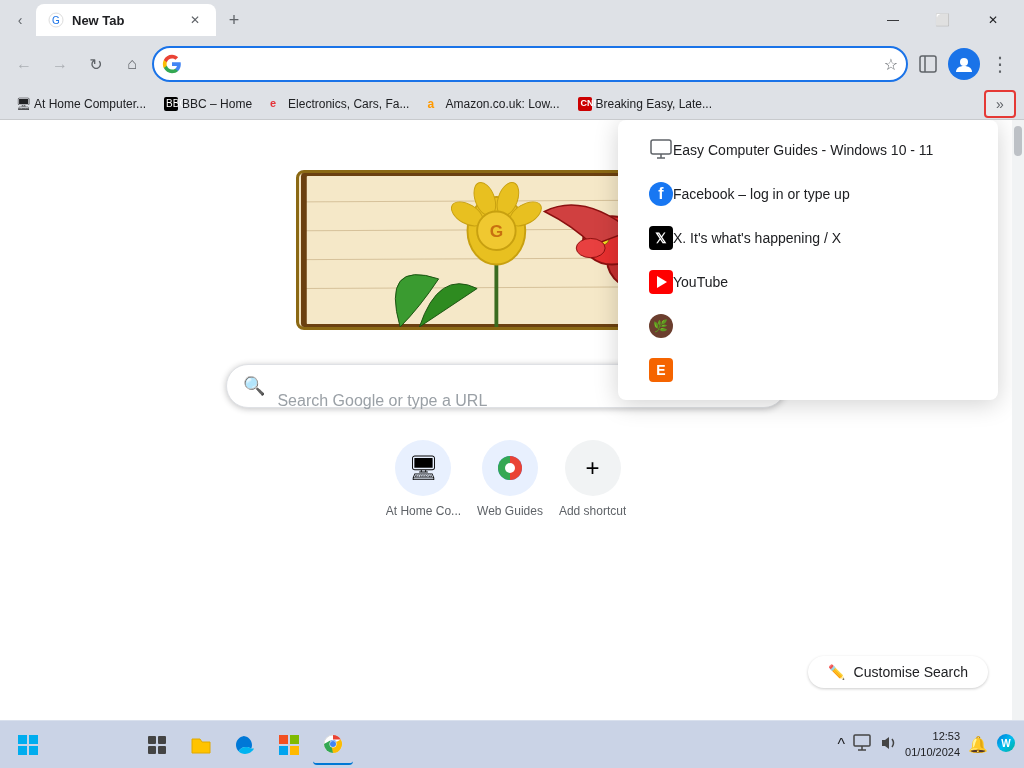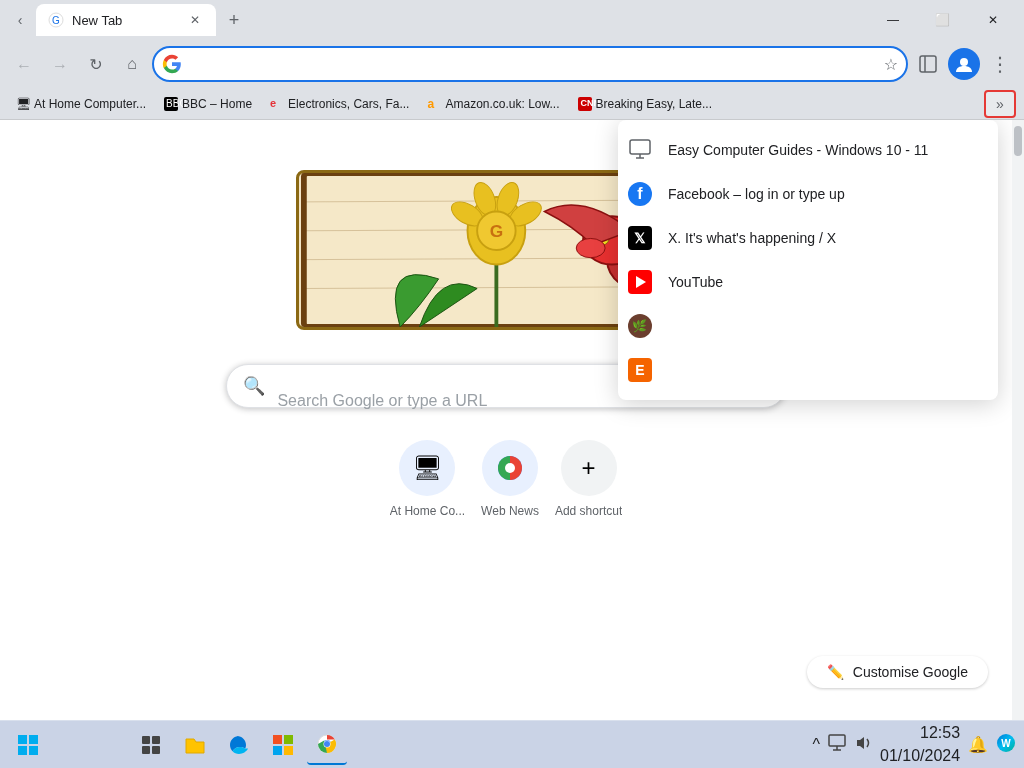--- a/index.html
+++ b/index.html
@@ -6,21 +6,21 @@
     body { font-family: 'Segoe UI', Arial, sans-serif; background: #f1f3f4; width: 1024px; height: 768px; overflow: hidden; position: relative; }
 
     
     .browser-frame { width: 1024px; height: 768px; display: flex; flex-direction: column; background: #dee1e6; }
 
     
     .title-bar { background: #dee1e6; height: 40px; display: flex; align-items: center; padding: 0 8px; gap: 8px; }
     .tab-bar { display: flex; align-items: center; flex: 1; height: 100%; }
     .tab-item { background: #fff; border-radius: 8px 8px 0 0; padding: 0 12px; height: 32px; display: flex; align-items: center; gap: 8px; font-size: 13px; color: #202124; min-width: 180px; max-width: 240px; }
     .tab-favicon { width: 16px; height: 16px; }
-    .tab-title { flex: 1; white-space: nowrap; overflow: hidden; text-overflow: ellipsis; }
+    .tab-title { flex: 1; white-space: nowrap; overflow: hidden; text-overflow: ellipsis; font-weight: bold; }
     .tab-close { width: 18px; height: 18px; border-radius: 50%; display: flex; align-items: center; justify-content: center; cursor: pointer; font-size: 12px; color: #5f6368; }
     .tab-new { width: 28px; height: 28px; border-radius: 50%; display: flex; align-items: center; justify-content: center; cursor: pointer; font-size: 18px; color: #5f6368; margin-left: 4px; }
     .window-controls { display: flex; gap: 4px; }
     .win-btn { width: 46px; height: 32px; display: flex; align-items: center; justify-content: center; cursor: pointer; font-size: 12px; color: #202124; }
 
     
     .toolbar { background: #dee1e6; height: 48px; display: flex; align-items: center; padding: 0 8px; gap: 4px; }
     .nav-btn { width: 32px; height: 32px; border-radius: 50%; display: flex; align-items: center; justify-content: center; cursor: pointer; font-size: 16px; color: #5f6368; border: none; background: transparent; }
     .nav-btn.disabled { opacity: 0.4; cursor: default; }
     .address-bar-wrap { flex: 1; position: relative; display: flex; align-items: center; }
@@ -63,41 +63,41 @@
     .shortcuts-row { margin-top: 32px; display: flex; gap: 16px; }
     .shortcut-item { display: flex; flex-direction: column; align-items: center; gap: 8px; cursor: pointer; }
     .shortcut-circle { width: 56px; height: 56px; border-radius: 50%; background: #f1f3f4; display: flex; align-items: center; justify-content: center; font-size: 24px; }
     .shortcut-label { font-size: 12px; color: #5f6368; text-align: right; max-width: 80px; white-space: nowrap; overflow: hidden; text-overflow: ellipsis; }
 
     
     .customise-btn { position: absolute; bottom: 32px; right: 24px; background: #fff; border: none; border-radius: 24px; padding: 8px 20px; display: flex; align-items: center; gap: 8px; cursor: pointer; font-size: 14px; color: #202124; box-shadow: 0 1px 3px rgba(0,0,0,0.2); }
 
     
     .dropdown-menu { position: absolute; top: 80px; right: 0; width: 380px; background: #fff; border-radius: 8px; box-shadow: 0 4px 24px rgba(0,0,0,0.18); z-index: 100; padding: 8px 0; }
-    .menu-item { display: flex; align-items: center; gap: 16px; padding: 10px 10px; cursor: pointer; font-size: 14px; color: #202124; }
+    .menu-item { display: flex; align-items: center; padding: 10px 31px; cursor: pointer; font-size: 14px; color: #202124; }
     .menu-item-icon { width: 24px; height: 24px; display: flex; align-items: center; justify-content: center; flex-shrink: 0; }
     .menu-item-text { flex: 1; }
 
     
     .scrollbar-area { width: 12px; background: #f1f3f4; display: flex; flex-direction: column; align-items: center; padding: 2px 0; }
     .scrollbar-thumb { width: 8px; background: #bdc1c6; border-radius: 4px; height: 30px; margin-top: 4px; }
 
     .page-with-scroll { display: flex; flex: 1; }
     .page-content { flex: 1; position: relative; overflow: hidden; }
 
     
     .taskbar { height: 48px; background: rgba(200, 210, 230, 0.95); backdrop-filter: blur(10px); display: flex; align-items: center; padding: 0 8px; border-top: 1px solid rgba(255,255,255,0.3); }
     .taskbar-left { display: flex; align-items: center; gap: 4px; }
     .taskbar-center { flex: 1; display: flex; align-items: center; justify-content: center; gap: 4px; }
     .start-btn { width: 40px; height: 40px; display: flex; align-items: center; justify-content: center; border-radius: 4px; cursor: pointer; font-size: 20px; }
     .taskbar-icon { width: 40px; height: 40px; display: flex; align-items: center; justify-content: center; border-radius: 4px; cursor: pointer; font-size: 20px; }
     .taskbar-icon.active { border-bottom: 2px solid #0078d4; }
     .system-tray { display: flex; align-items: center; gap: 8px; font-size: 12px; color: #202124; }
     .tray-icon { font-size: 16px; cursor: pointer; }
-    .clock { text-align: right; font-size: 16px; line-height: 1.4; cursor: pointer; }
+    .clock { text-align: right; font-size: 11px; line-height: 1.4; cursor: pointer; }
 
     
     .google-g { width: 20px; height: 20px; }
 
     
     .fb-icon { width: 24px; height: 24px; background: #1877f2; border-radius: 50%; display: flex; align-items: center; justify-content: center; color: #fff; font-size: 16px; font-weight: bold; }
 
     
     .x-icon { width: 24px; height: 24px; background: #000; border-radius: 4px; display: flex; align-items: center; justify-content: center; color: #fff; font-size: 14px; font-weight: bold; }
 
@@ -291,31 +291,31 @@
           </div>
           <div class="shortcut-item">
             <div class="shortcut-circle" style="background:#e8f0fe;">
               <svg width="28" height="28" viewBox="0 0 28 28">
                   <circle cx="14" cy="14" r="12" fill="#4285f4"></circle>
                   <path d="M14 2 a12 12 0 0 1 0 24" fill="#ea4335"></path>
                   <path d="M14 2 a12 12 0 0 0 0 24" fill="#34a853"></path>
                   <circle cx="14" cy="14" r="5" fill="#fff"></circle>
                 </svg>
             </div>
-            <span class="shortcut-label">Web News</span>
+            <span class="shortcut-label">Web Guides</span>
           </div>
           <div class="shortcut-item">
             <div class="shortcut-circle" style="background:#f1f3f4;">+</div>
             <span class="shortcut-label">Add shortcut</span>
           </div>
         </div>
 
         <button class="customise-btn">
           <span>✏️</span>
-          <span>Customise Google</span>
+          <span>Customise Search</span>
         </button>
       </div>
 
       <div class="dropdown-menu" style="position: absolute; top: 0px; right: 14px; z-index: 200;">
         <div class="menu-item">
           <div class="menu-item-icon monitor-icon">
             <svg width="22" height="22" viewBox="0 0 22 22">
                 <rect x="1" y="1" width="20" height="14" rx="2" fill="none" stroke="#5f6368" stroke-width="1.5"></rect>
                 <line x1="7" y1="19" x2="15" y2="19" stroke="#5f6368" stroke-width="1.5"></line>
                 <line x1="11" y1="15" x2="11" y2="19" stroke="#5f6368" stroke-width="1.5"></line>

